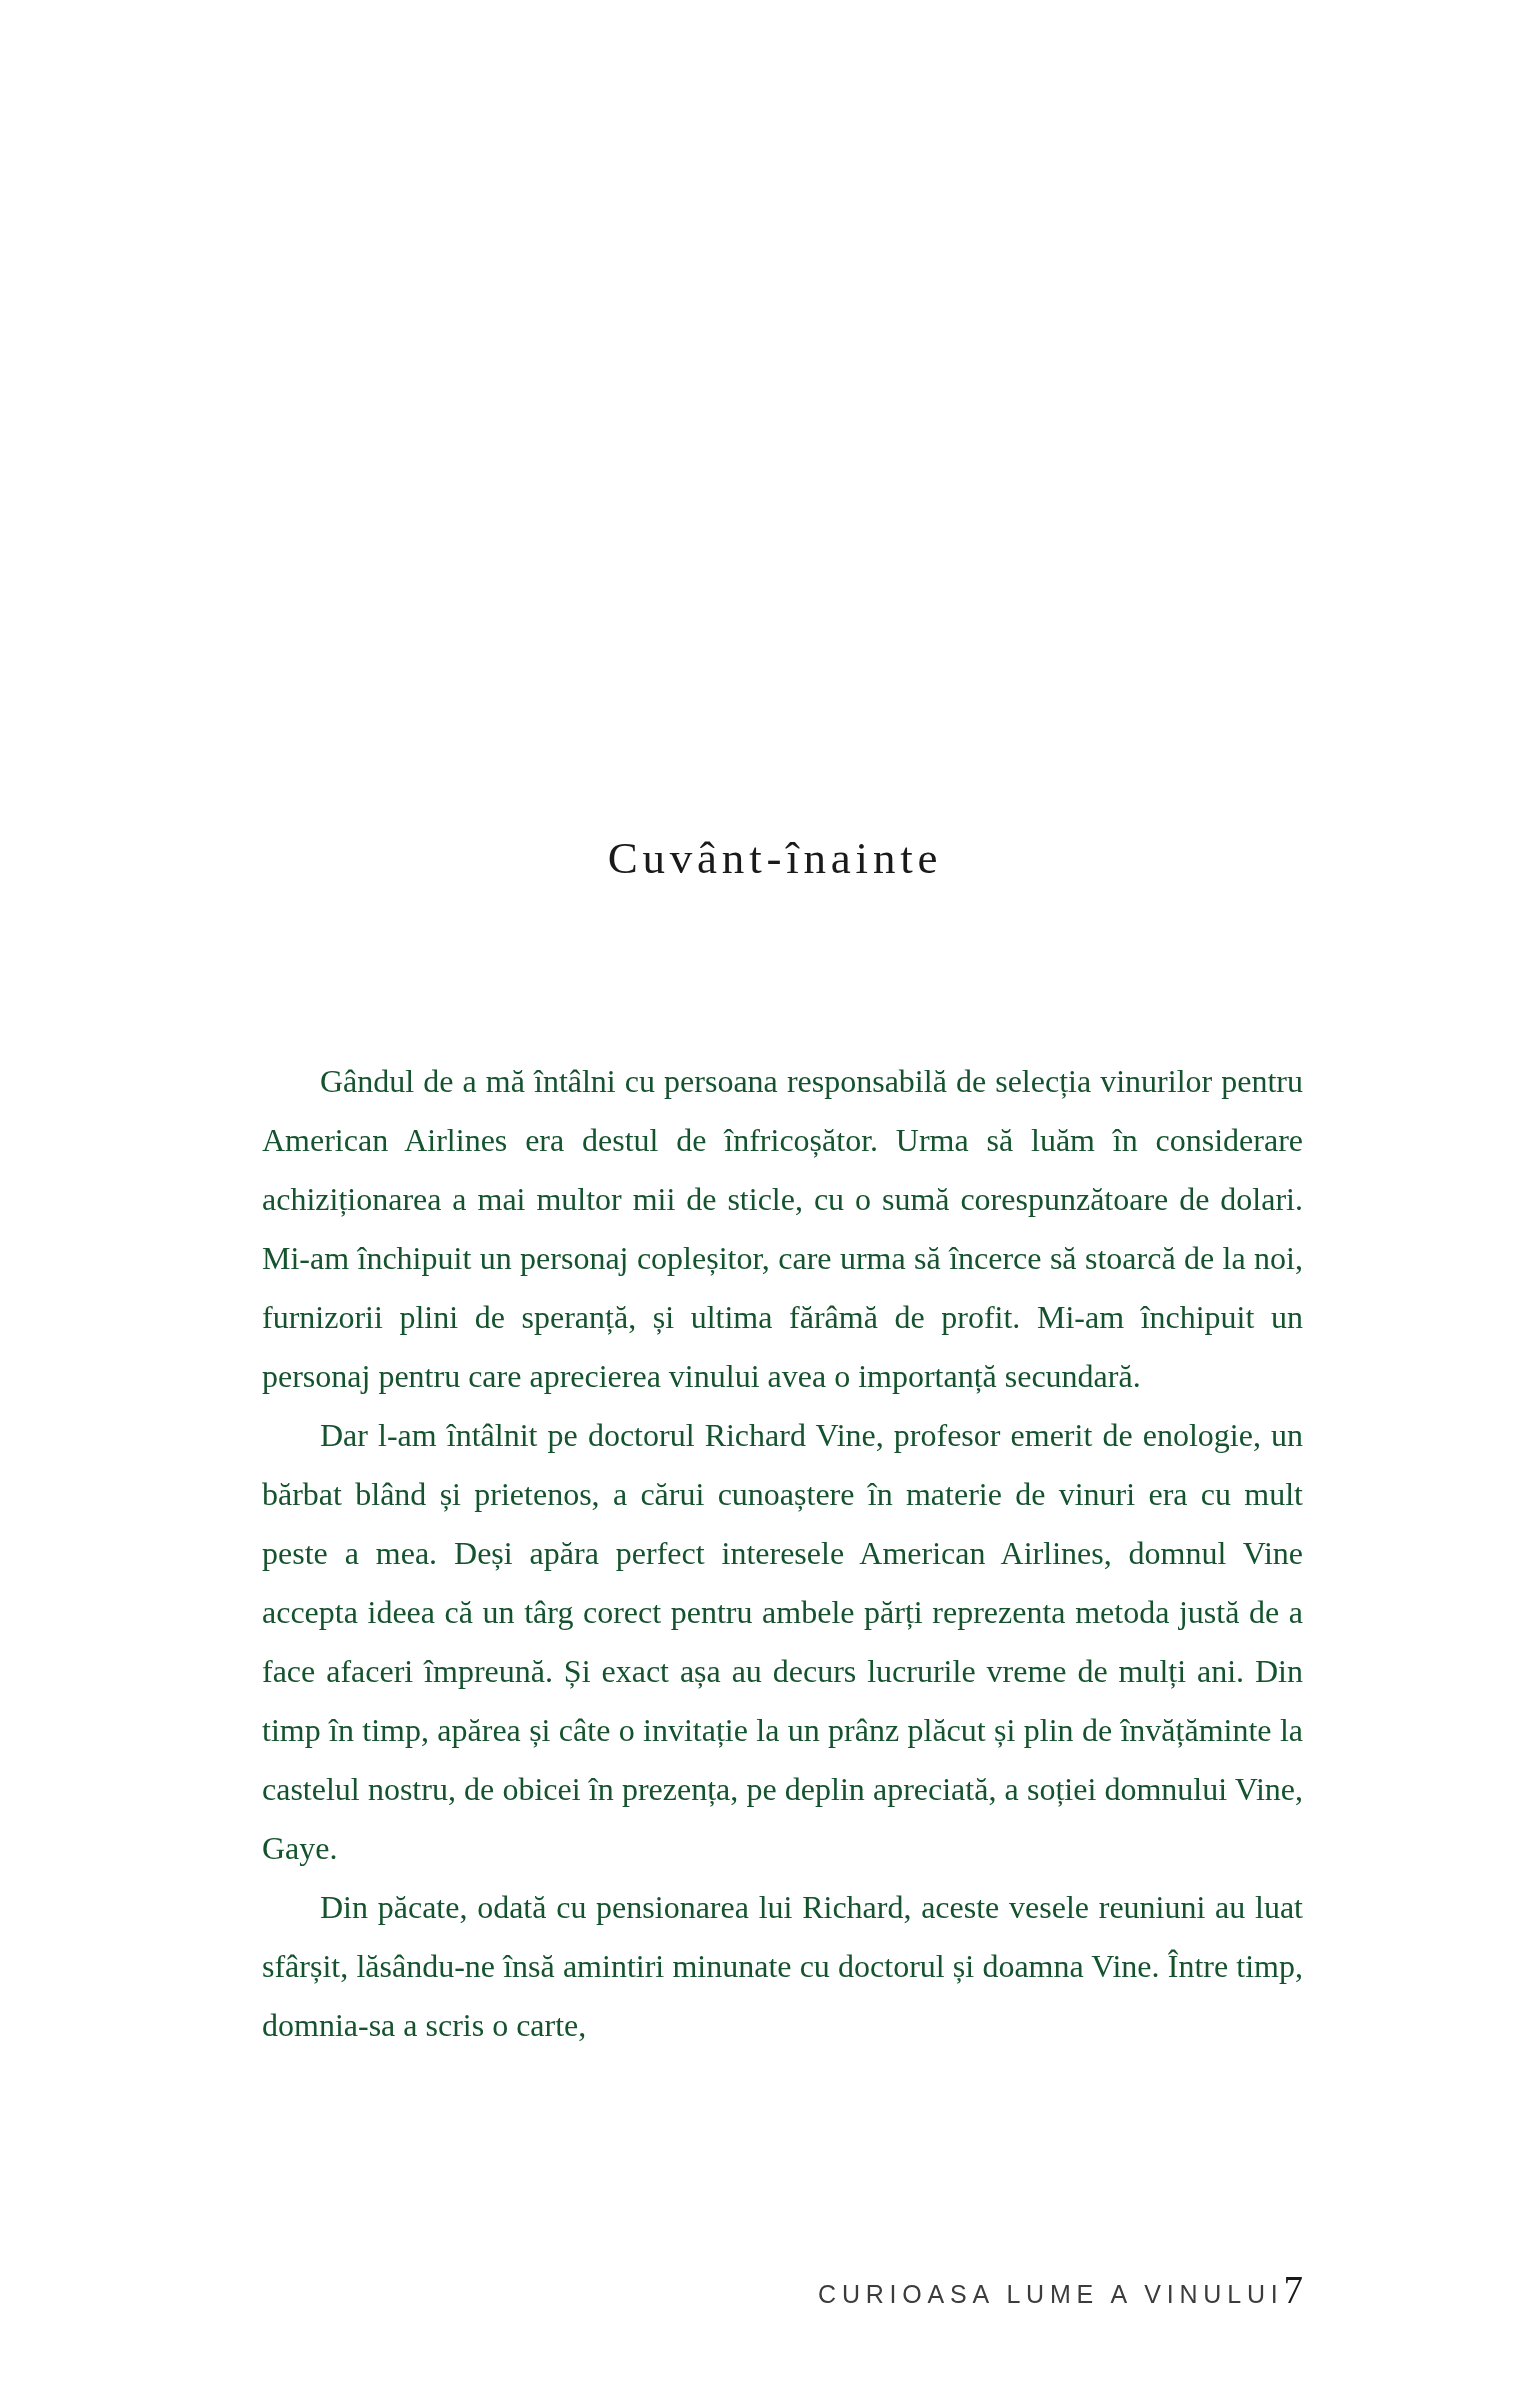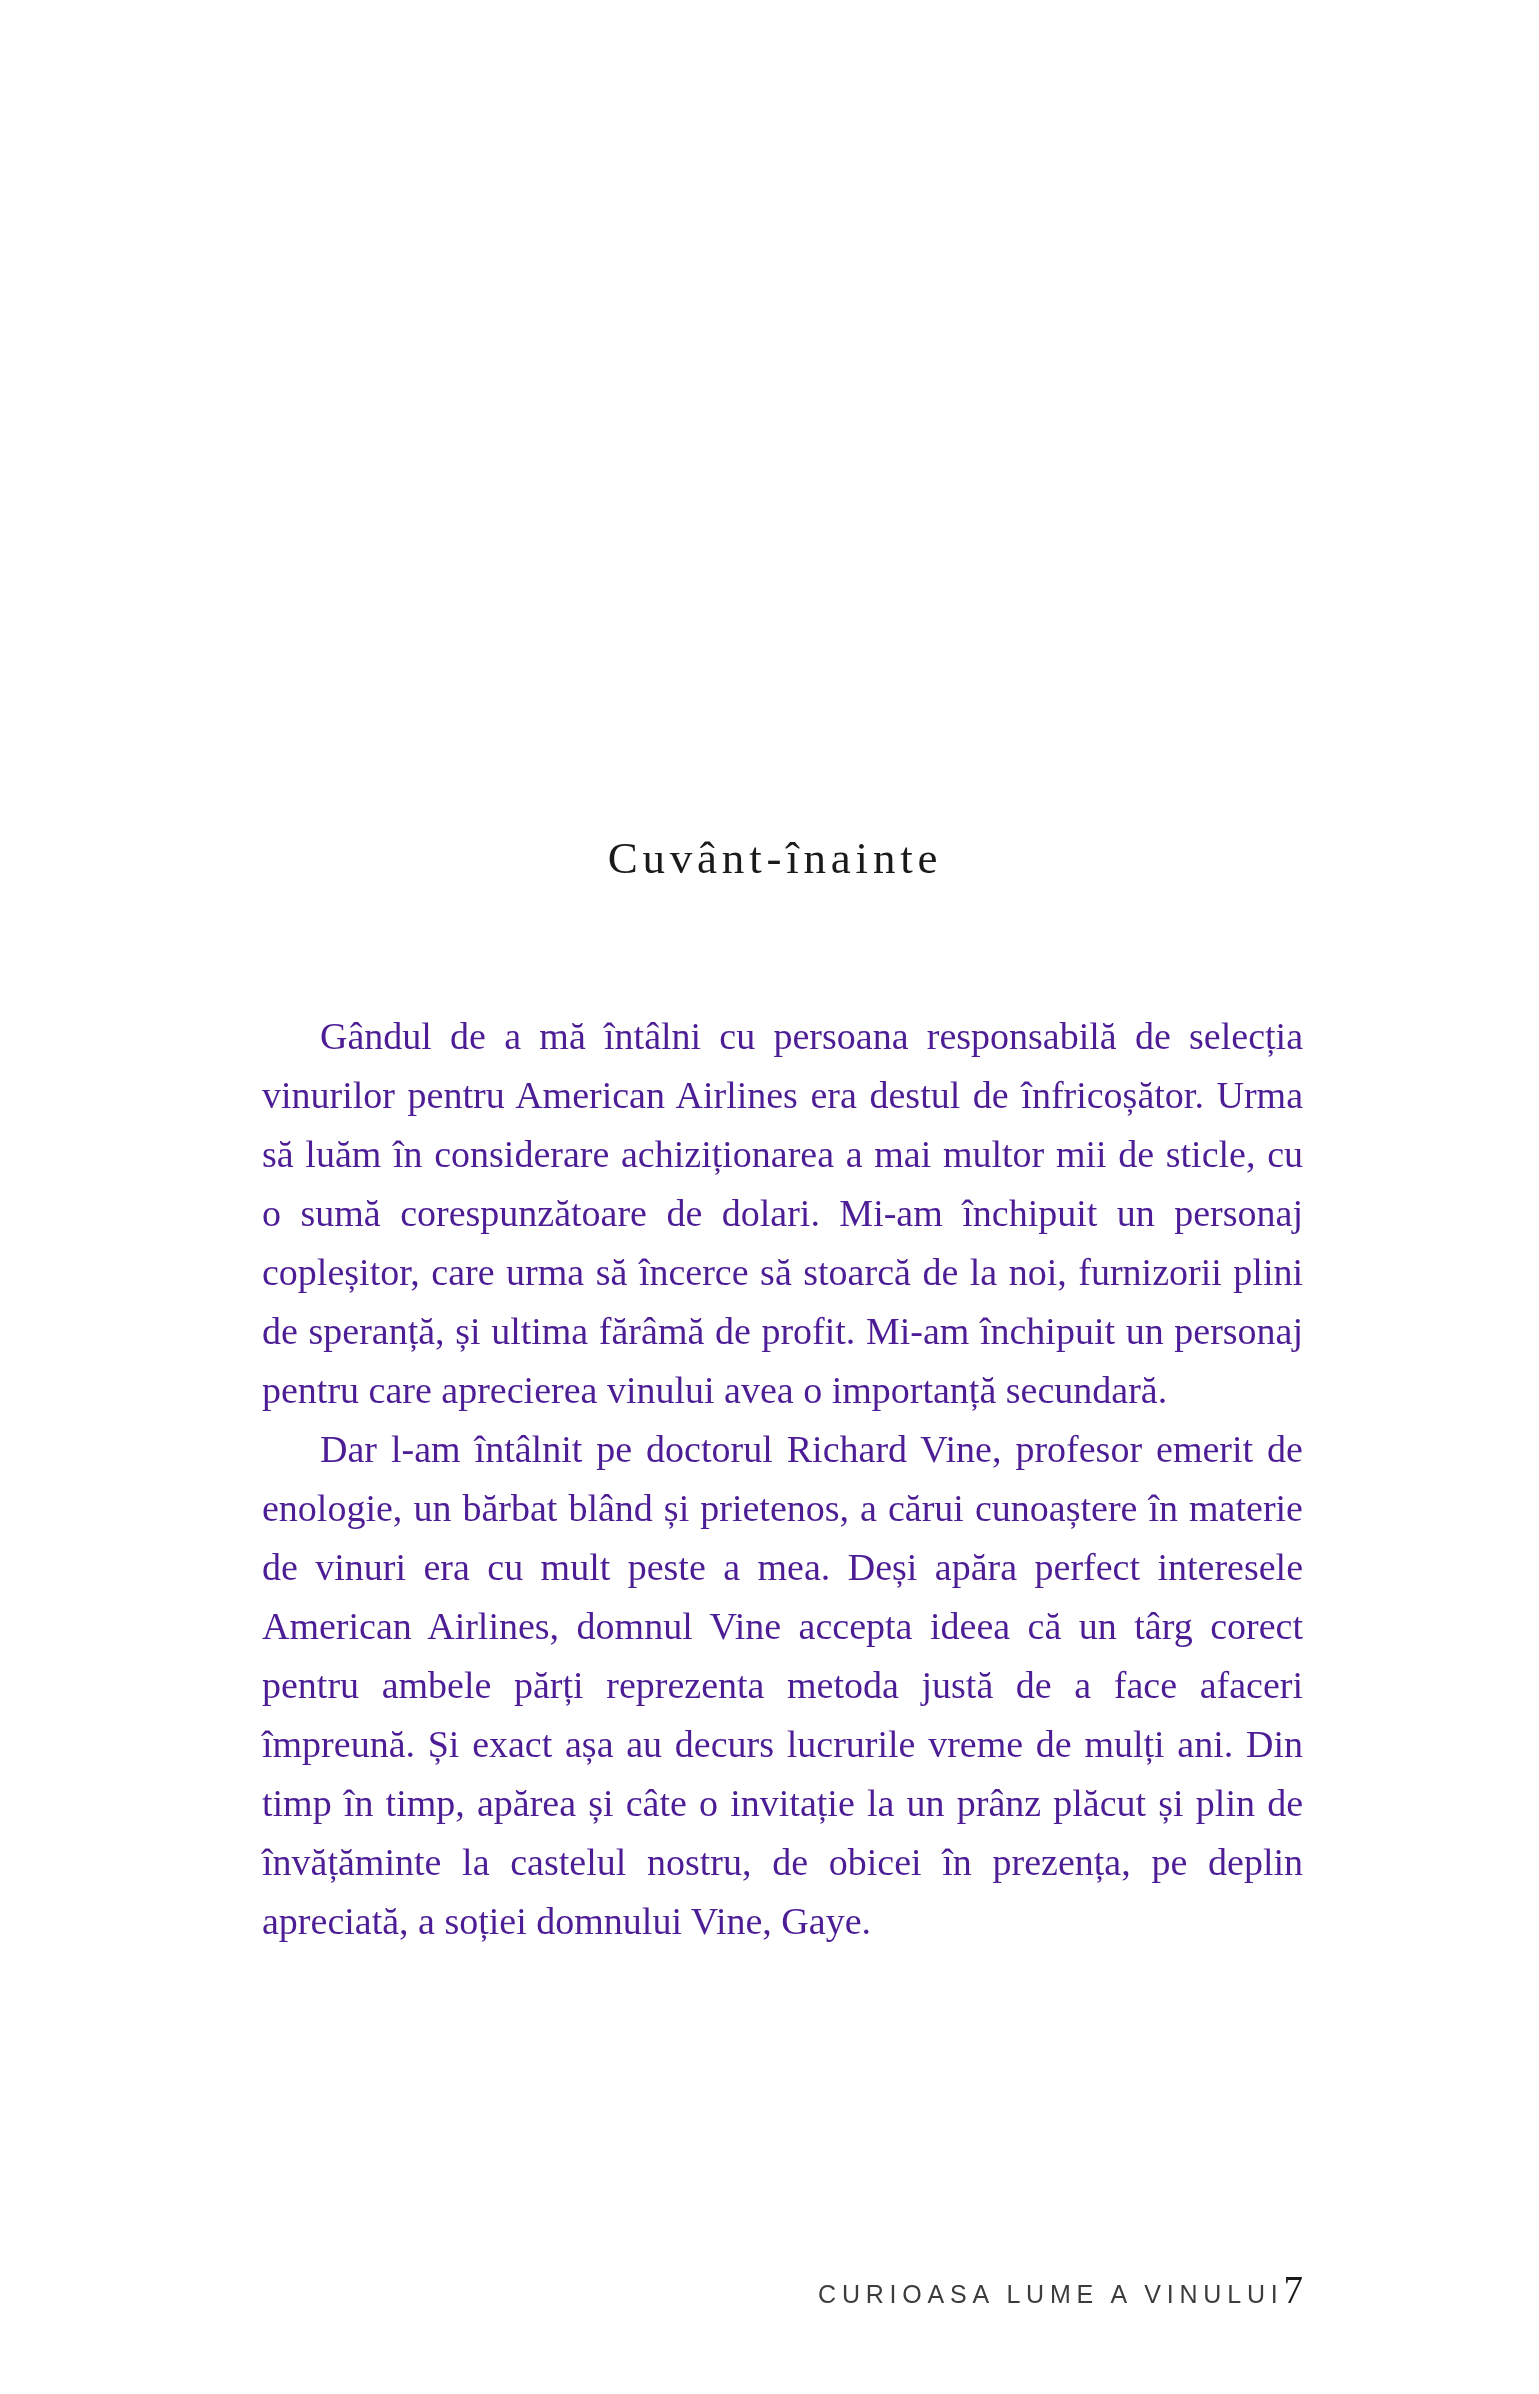--- a/index.html
+++ b/index.html
@@ -23,27 +23,27 @@
     width: 1052px;
     margin: 0;
     text-align: center;
     font-weight: 400;
     font-size: 45px;
     letter-spacing: 4.8px;
     color: #1a1a1a;
   }
   .body-text {
     position: absolute;
-    top: 1007px;
+    top: 1052px;
     left: 262px;
     width: 1041px;
-    font-size: 38px;
+    font-size: 32px;
     line-height: 59px;
     text-align: justify;
-    color: #4c1d95;
+    color: #14532d;
   }
   .body-text p {
     margin: 0;
     text-indent: 58px;
   }
   .page-footer {
     position: absolute;
     top: 2267px;
     left: 262px;
     width: 1041px;
@@ -67,20 +67,21 @@
 </head>
 <body>
 
 <div class="page">
 
   <h1 class="chapter-title">Cuvânt-înainte</h1>
 
   <div class="body-text">
     <p>Gândul de a mă întâlni cu persoana responsabilă de selecția vinurilor pentru American Airlines era destul de înfricoșător. Urma să luăm în considerare achiziționarea a mai multor mii de sticle, cu o sumă corespunzătoare de dolari. Mi-am închipuit un personaj copleșitor, care urma să încerce să stoarcă de la noi, furnizorii plini de speranță, și ultima fărâmă de profit. Mi-am închipuit un personaj pentru care aprecierea vinului avea o importanță secundară.</p>
     <p>Dar l-am întâlnit pe doctorul Richard Vine, profesor emerit de enologie, un bărbat blând și prietenos, a cărui cunoaștere în materie de vinuri era cu mult peste a mea. Deși apăra perfect interesele American Airlines, domnul Vine accepta ideea că un târg corect pentru ambele părți reprezenta metoda justă de a face afaceri împreună. Și exact așa au decurs lucrurile vreme de mulți ani. Din timp în timp, apărea și câte o invitație la un prânz plăcut și plin de învățăminte la castelul nostru, de obicei în prezența, pe deplin apreciată, a soției domnului Vine, Gaye.</p>
+    <p>Din păcate, odată cu pensionarea lui Richard, aceste vesele reuniuni au luat sfârșit, lăsându-ne însă amintiri minunate cu doctorul și doamna Vine. Între timp, domnia-sa a scris o carte,</p>
   </div>
 
   <div class="page-footer">
     <span class="running-title">CURIOASA LUME A VINULUI</span>
     <span class="page-number">7</span>
   </div>
 
 </div>
 
 

